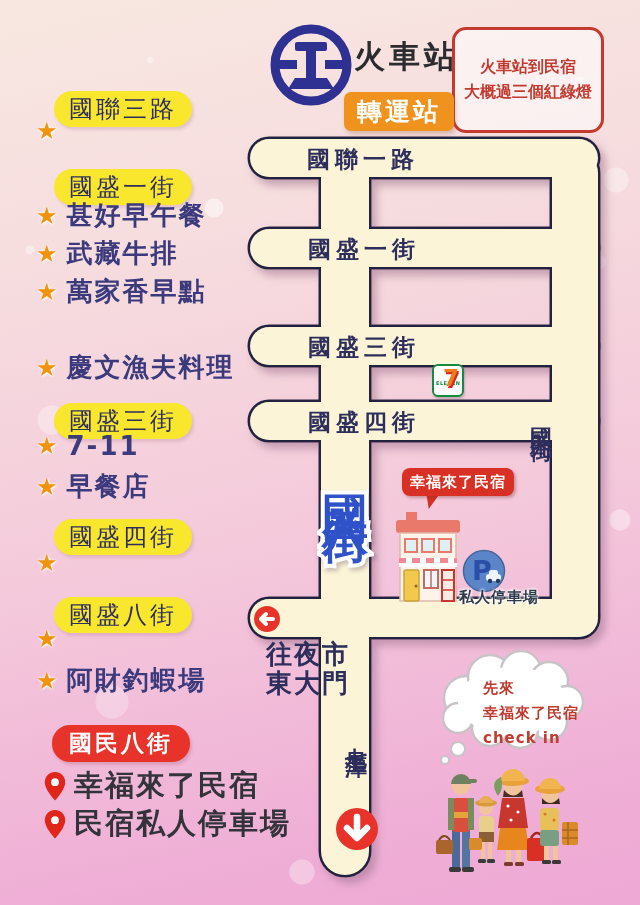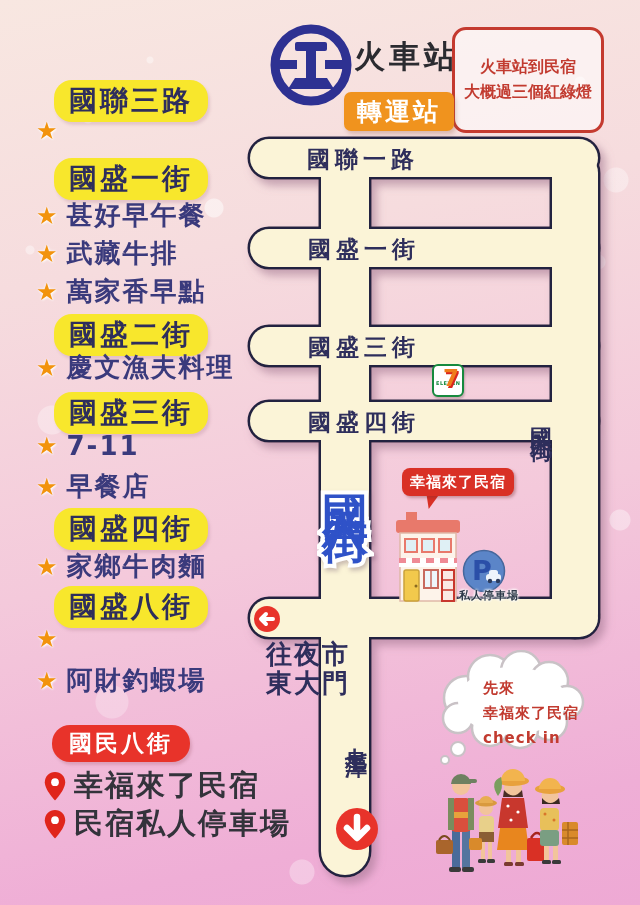--- a/index.html
+++ b/index.html
@@ -26,22 +26,22 @@
   .abs { position:absolute; }
 
   
   .station-name { left:354px; top:36px; font-size:31px; font-weight:bold; color:#2b2b30; letter-spacing:4px;text-align:right; }
   .note-box { left:452px; top:27px; width:152px; padding:25px 4px; border:3px solid #c43a2f; border-radius:14px;
     background:rgba(255,255,255,.55); color:#c23b30; font-size:16px; font-weight:bold; line-height:1.55; text-align:center; }
   .transfer-badge { left:344px; top:92px; background:#f0931e; color:#fff; font-size:25px; font-weight:bold;
     padding:3px 13px; border-radius:7px; letter-spacing:3px; box-shadow:2px 3px 4px rgba(150,90,60,.3); }
 
   
-  .street-badge { background:#f8e72c; color:#2e2e5c; font-weight:bold; font-size:28px; letter-spacing:3px;
-    padding:2px 15px; border-radius:18px; box-shadow:2px 3px 3px rgba(170,120,140,.25); }
+  .street-badge { background:#f8e72c; color:#2e2e5c; font-weight:normal; font-size:24px; letter-spacing:3px;
+    padding:2px 15px; border-radius:18px; box-shadow:2px 3px 3px rgba(170,120,140,.25);margin-top:11px; }
   .poi-row { display:flex; align-items:center; gap:9px; }
   .star { font-size:24px; color:#f2930d; text-shadow:0 0 3px #fff, 1px 1px 2px rgba(255,255,255,.9); }
   .poi-label { font-size:26px; font-weight:bold; color:#3a3a7c; letter-spacing:2px; }
   .dest-badge { background:#e8332a; color:#fff; font-weight:bold; font-size:23px; letter-spacing:3px;
     padding:3px 17px; border-radius:18px; box-shadow:2px 3px 3px rgba(170,100,120,.3); }
   .dest-row { display:flex; align-items:center; gap:8px; }
   .dest-label { font-size:29px; font-weight:bold; color:#33333b; letter-spacing:2px; }
 
   
   .road-label { color:#2e2e5c; font-weight:bold; font-size:23px; letter-spacing:5px; }
@@ -52,21 +52,21 @@
   .v-main-stroke { -webkit-text-stroke:8px #fff; color:#fff; }
   .v-main-fill { color:#2f52c8; }
   .qixingtan { left:341px; top:730px; font-size:22px; font-weight:bold; color:#2e2e5c; letter-spacing:4px; }
   .night-market { left:236px; top:640px; font-size:26px; font-weight:bold; color:#2e2e5c; line-height:1.1; letter-spacing:2px;margin-left:30px; }
 
   .gh-label { left:402px; top:468px; width:112px; height:28px; background:#d93025; color:#fff; font-size:15px; font-weight:bold;
     letter-spacing:1px; border-radius:8px; display:flex; align-items:center; justify-content:center;
     box-shadow:2px 2px 3px rgba(120,40,40,.35); }
   .gh-tail { left:424px; top:493px; width:0; height:0; border-left:7px solid transparent; border-right:7px solid transparent;
     border-top:16px solid #d93025; transform:skewX(-16deg); }
-  .parking-label { left:459px; top:588px; font-size:11px; font-weight:bold; color:#2f3a4a;
+  .parking-label { left:459px; top:588px; font-size:15px; font-weight:bold; color:#2f3a4a;
     text-shadow:0 0 3px #fff,0 0 3px #fff,0 0 3px #fff; letter-spacing:1px; }
 
   
   .seven { left:432px; top:364px; width:32px; height:33px; background:#fff; border:2px solid #168a3e; border-radius:6px;
     box-shadow:1px 2px 2px rgba(100,80,80,.3); }
   .seven-7 { position:absolute; left:9px; top:1px; font-size:23px; font-weight:bold; color:#ef7c1a;
     text-shadow:1.5px 1.5px 0 #d9251d; line-height:1; }
   .seven-word { position:absolute; left:2px; top:14px; font-size:5px; font-weight:bold; color:#168a3e; letter-spacing:.5px; }
 
   
@@ -133,38 +133,36 @@
       <span class="poi-label">甚好早午餐</span>
     </div>
   <div class="abs poi-row" style="left:36px;top:236px">
       <span class="star">★</span>
       <span class="poi-label">武藏牛排</span>
     </div>
   <div class="abs poi-row" style="left:36px;top:274px">
       <span class="star">★</span>
       <span class="poi-label">萬家香早點</span>
     </div>
-  <div class="abs street-badge" style="left:54px;top:314px">國盛二街</div>
   <div class="abs poi-row" style="left:36px;top:350px">
       <span class="star">★</span>
       <span class="poi-label">慶文漁夫料理</span>
     </div>
   <div class="abs street-badge" style="left:54px;top:392px">國盛三街</div>
   <div class="abs poi-row" style="left:36px;top:431px">
       <span class="star">★</span>
       <span class="poi-label">7-11</span>
     </div>
   <div class="abs poi-row" style="left:36px;top:469px">
       <span class="star">★</span>
       <span class="poi-label">早餐店</span>
     </div>
   <div class="abs street-badge" style="left:54px;top:508px">國盛四街</div>
   <div class="abs poi-row" style="left:36px;top:549px">
       <span class="star">★</span>
-      <span class="poi-label">家鄉牛肉麵</span>
     </div>
   <div class="abs street-badge" style="left:54px;top:586px">國盛八街</div>
   <div class="abs poi-row" style="left:36px;top:625px">
       <span class="star">★</span>
     </div>
   <div class="abs poi-row" style="left:36px;top:663px">
       <span class="star">★</span>
       <span class="poi-label">阿財釣蝦場</span>
     </div>
 

